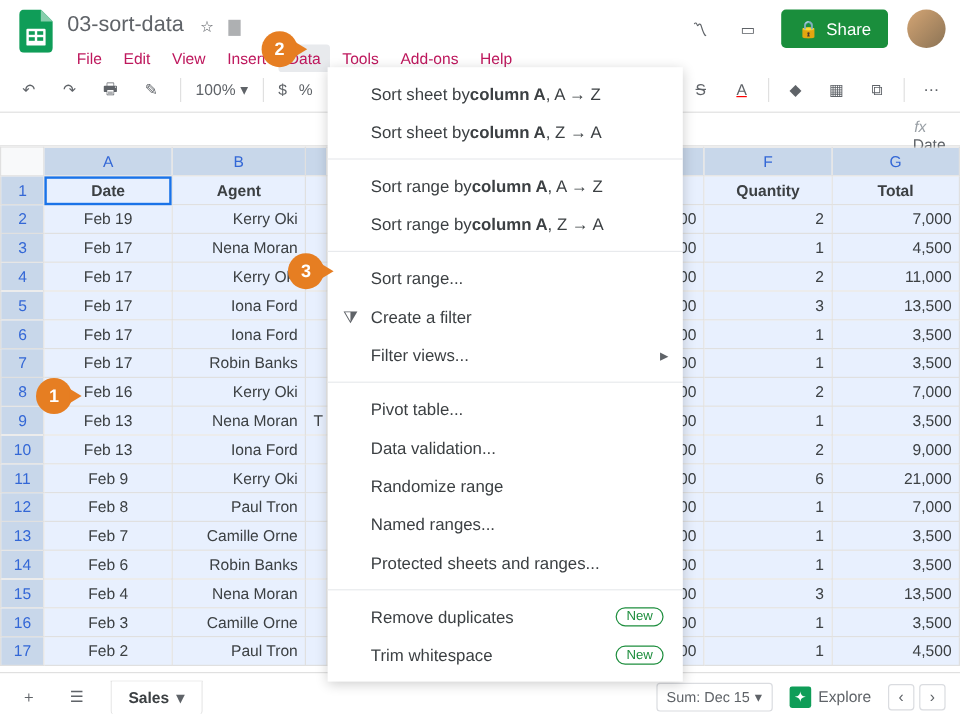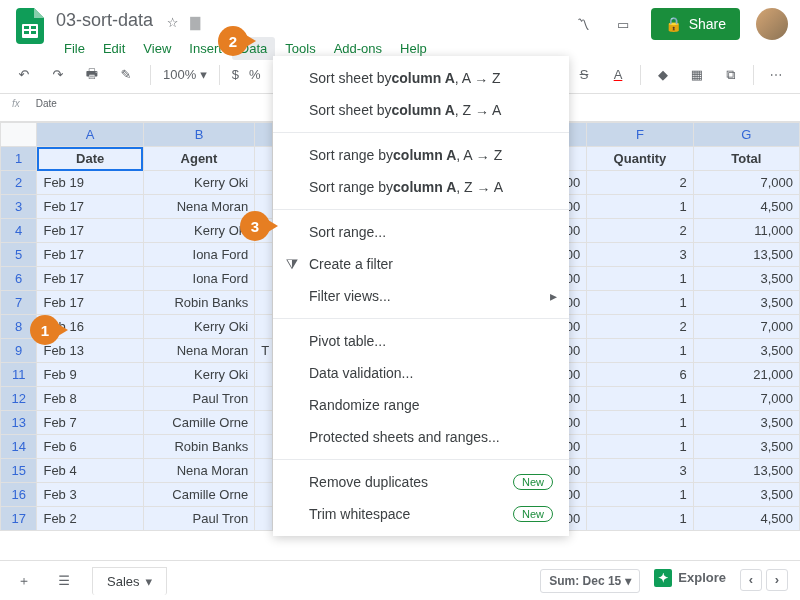--- a/index.html
+++ b/index.html
@@ -6,69 +6,69 @@
   body { font-family: Arial, sans-serif; font-size: 13px; color: #3c4043; background: #fff; width: 800px; height: 600px; overflow: hidden; position: relative; }
   
   
   .titlebar { display: flex; align-items: flex-start; padding: 8px 12px 0 12px; height: 56px; }
   .sheets-logo { width: 36px; height: 36px; margin-right: 8px; display: flex; align-items: center; justify-content: center; }
   .sheets-logo svg { width: 28px; height: 36px; }
   .title-area { flex: 1; }
   .doc-title { font-size: 18px; color: #5f6368; padding: 2px 0; display: inline-block; }
   .title-icons { display: inline-flex; gap: 12px; margin-left: 10px; color: #5f6368; vertical-align: middle; }
   .menubar { display: flex; gap: 2px; margin-top: 4px; }
-  .menu-item { padding: 4px 8px; font-size: 13px; color: #15803d; cursor: pointer; border-radius: 3px; }
+  .menu-item { padding: 4px 8px; font-size: 13px; color: #be185d; cursor: pointer; border-radius: 3px; }
   .menu-item.active { background: #e8eaed; }
   .titlebar-right { display: flex; align-items: center; gap: 16px; }
   .share-btn { background: #1a8e3c; color: #fff; border: none; border-radius: 4px; padding: 8px 14px; font-size: 14px; font-weight: 500; display: flex; align-items: center; gap: 6px; cursor: pointer; }
   .avatar { width: 32px; height: 32px; border-radius: 50%; background: linear-gradient(135deg,#d4a574,#8b7355); }
   .icon-btn { color: #5f6368; cursor: pointer; width: 24px; height: 24px; display: inline-flex; align-items: center; justify-content: center; }
 
   
   .toolbar { display: flex; align-items: center; padding: 4px 12px; gap: 12px; font-size: 13px; color: #5f6368; border-bottom: 1px solid #e0e0e0; height: 38px; }
   .tb-group { display: flex; gap: 10px; align-items: center; }
   .tb-sep { width: 1px; height: 20px; background: #e0e0e0; }
   .zoom { display: flex; align-items: center; gap: 4px; }
 
   
-  .formula-bar { display: flex; align-items: flex-start; padding: 4px 12px; height: 28px; border-bottom: 1px solid #e0e0e0; font-size: 10px; color: #5f6368; }
+  .formula-bar { display: flex; align-items: flex-end; padding: 4px 12px; height: 28px; border-bottom: 1px solid #e0e0e0; font-size: 13px; color: #5f6368; flex-direction: column; }
   .fx { font-style: italic; margin-right: 16px; color: #9aa0a6; }
 
   
   .grid-wrap { position: relative; height: 438px; overflow: hidden; }
   table.grid { border-collapse: collapse; table-layout: fixed; width: 100%; }
   .grid th, .grid td { border: 1px solid #e0e0e0; height: 24px; font-size: 13px; padding: 0 6px; white-space: nowrap; overflow: hidden; }
   .grid th { background: #f8f9fa; font-weight: normal; color: #5f6368; text-align: center; }
   .grid th.selcol { background: #c8d7ea; color: #3367d6; }
   .grid .rownum { width: 36px; text-align: center; background: #f8f9fa; color: #5f6368; font-weight: normal; }
   .grid .rownum.selrow { background: #c8d7ea; color: #3367d6; }
   .grid td { background: #e8f0fe; }
   .grid tr.header-row td { background: #e8f0fe; font-weight: bold; text-align: center; }
-  .grid td.colA { text-align: left; width: 105px; }
+  .grid td.colA { text-align: center; width: 105px; }
   .grid td.colB { text-align: right; width: 110px; }
   .grid td.colC { text-align: left; width: 18px; }
   .grid td.colE { text-align: right; width: 28px; }
   .grid td.colF { text-align: right; width: 105px; }
   .grid td.colG { text-align: right; width: 105px; }
   .grid td.active-cell { outline: 2px solid #1a73e8; outline-offset: -2px; background:#fff; text-align:left; font-weight:bold; }
 
   
   .dropdown { position: absolute; top: 56px; left: 273px; width: 296px; background: #fff; box-shadow: 0 2px 10px rgba(0,0,0,.2); z-index: 100; font-size: 14px; color: #3c4043; padding: 6px 0; }
   .dd-item { padding: 8px 16px 8px 36px; cursor: pointer; position: relative; display:flex; align-items:center; }
   .dd-item.disabled { color: #bdc1c6; cursor: default; }
   .dd-sep { height: 1px; background: #e8eaed; margin: 6px 0; }
   .dd-icon { position: absolute; left: 10px; width: 18px; text-align: center; color: #5f6368; }
   .dd-sub { position: absolute; right: 12px; color: #5f6368; }
   .dd-new { border: 1px solid #1e8e3e; color: #1e8e3e; font-size: 11px; border-radius: 10px; padding: 1px 8px; margin-left: auto; }
   b { font-weight: bold; }
 
   
   .bottombar { position: absolute; bottom: 0; left: 0; right: 0; height: 40px; border-top: 1px solid #e0e0e0; display: flex; align-items: center; padding: 0 12px; gap: 16px; background:#fff; }
-  .sheet-tab { background: #fff; border: 1px solid #e0e0e0; border-bottom: none; padding: 6px 14px; border-radius: 0 0 3px 3px; display: flex; gap: 6px; align-items:center; font-size:13px; }
-  .explore { margin-left: auto; display: flex; gap: 14px; align-items: flex-start; font-weight: bold; }
+  .sheet-tab { background: #fff; border: 1px solid #e0e0e0; border-bottom: none; padding: 6px 14px; border-radius: 0 0 3px 3px; display: flex; gap: 6px; align-items:center; font-size:13px;font-weight:bold; }
+  .explore { margin-left: auto; display: flex; gap: 14px; align-items: center; }
   .explore-btn { display: flex; align-items:center; gap:6px; color:#5f6368; font-size:13px; }
   .explore-icon { width:18px; height:18px; background:#0f9d58; display:inline-flex; align-items:center; justify-content:center; color:#fff; font-size:12px; border-radius:2px; }
   .sum-chip { border:1px solid #dadce0; border-radius:3px; padding:4px 8px; font-size:12px; color:#5f6368; display:flex; gap:4px; align-items:center;}
   .scroll-btns { display:flex; gap:4px; }
   .scroll-btn { width:22px; height:22px; border:1px solid #dadce0; border-radius:3px; display:flex; align-items:center; justify-content:center; color:#5f6368; }
 
   
   .callout { position: absolute; width: 30px; height: 30px; background: #e67e22; color: #fff; font-weight: bold; font-size: 15px; border-radius: 50%; display: flex; align-items: center; justify-content: center; z-index: 200; }
   .callout::after { content:''; position:absolute; width:0; height:0; }
   .c1 { top: 315px; left: 30px; }
@@ -255,20 +255,30 @@
           <th class="rownum selrow">9</th>
           <td class="colA">Feb 13</td>
           <td class="colB">Nena Moran</td>
           <td class="colC">T</td>
           <td style="background:#fff;border:none"></td>
           <td class="colE">00</td>
           <td class="colF">1</td>
           <td class="colG">3,500</td>
         </tr>
         <tr>
+          <th class="rownum selrow">10</th>
+          <td class="colA">Feb 13</td>
+          <td class="colB">Iona Ford</td>
+          <td class="colC"></td>
+          <td style="background:#fff;border:none"></td>
+          <td class="colE">00</td>
+          <td class="colF">2</td>
+          <td class="colG">9,000</td>
+        </tr>
+        <tr>
           <th class="rownum selrow">11</th>
           <td class="colA">Feb 9</td>
           <td class="colB">Kerry Oki</td>
           <td class="colC"></td>
           <td style="background:#fff;border:none"></td>
           <td class="colE">00</td>
           <td class="colF">6</td>
           <td class="colG">21,000</td>
         </tr>
         <tr>
@@ -364,20 +374,21 @@
       <span>Create a filter</span>
     </div>
   <div class="dd-item">
       <span>Filter views...</span>
       <span class="dd-sub">▸</span>
     </div>
   <div class="dd-sep"></div>
   <div class="dd-item">Pivot table...</div>
   <div class="dd-item">Data validation...</div>
   <div class="dd-item">Randomize range</div>
+  <div class="dd-item">Named ranges...</div>
   <div class="dd-item">Protected sheets and ranges...</div>
   <div class="dd-sep"></div>
   <div class="dd-item">
       <span>Remove duplicates</span>
       <span class="dd-new">New</span>
     </div>
   <div class="dd-item">
       <span>Trim whitespace</span>
       <span class="dd-new">New</span>
     </div>

